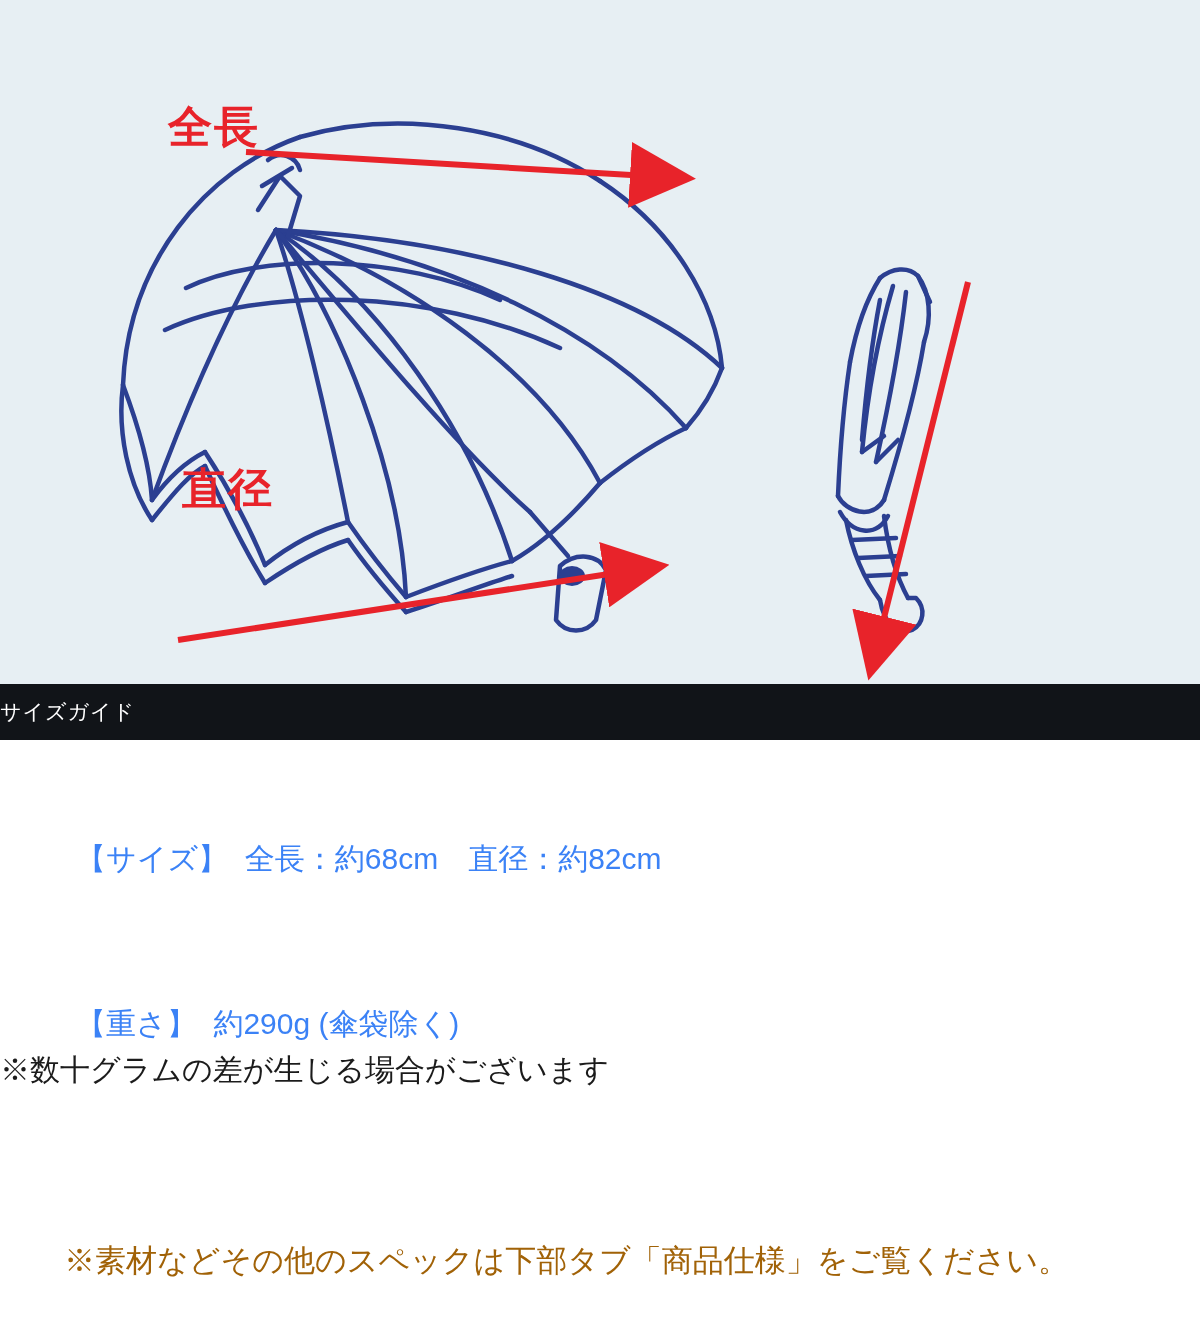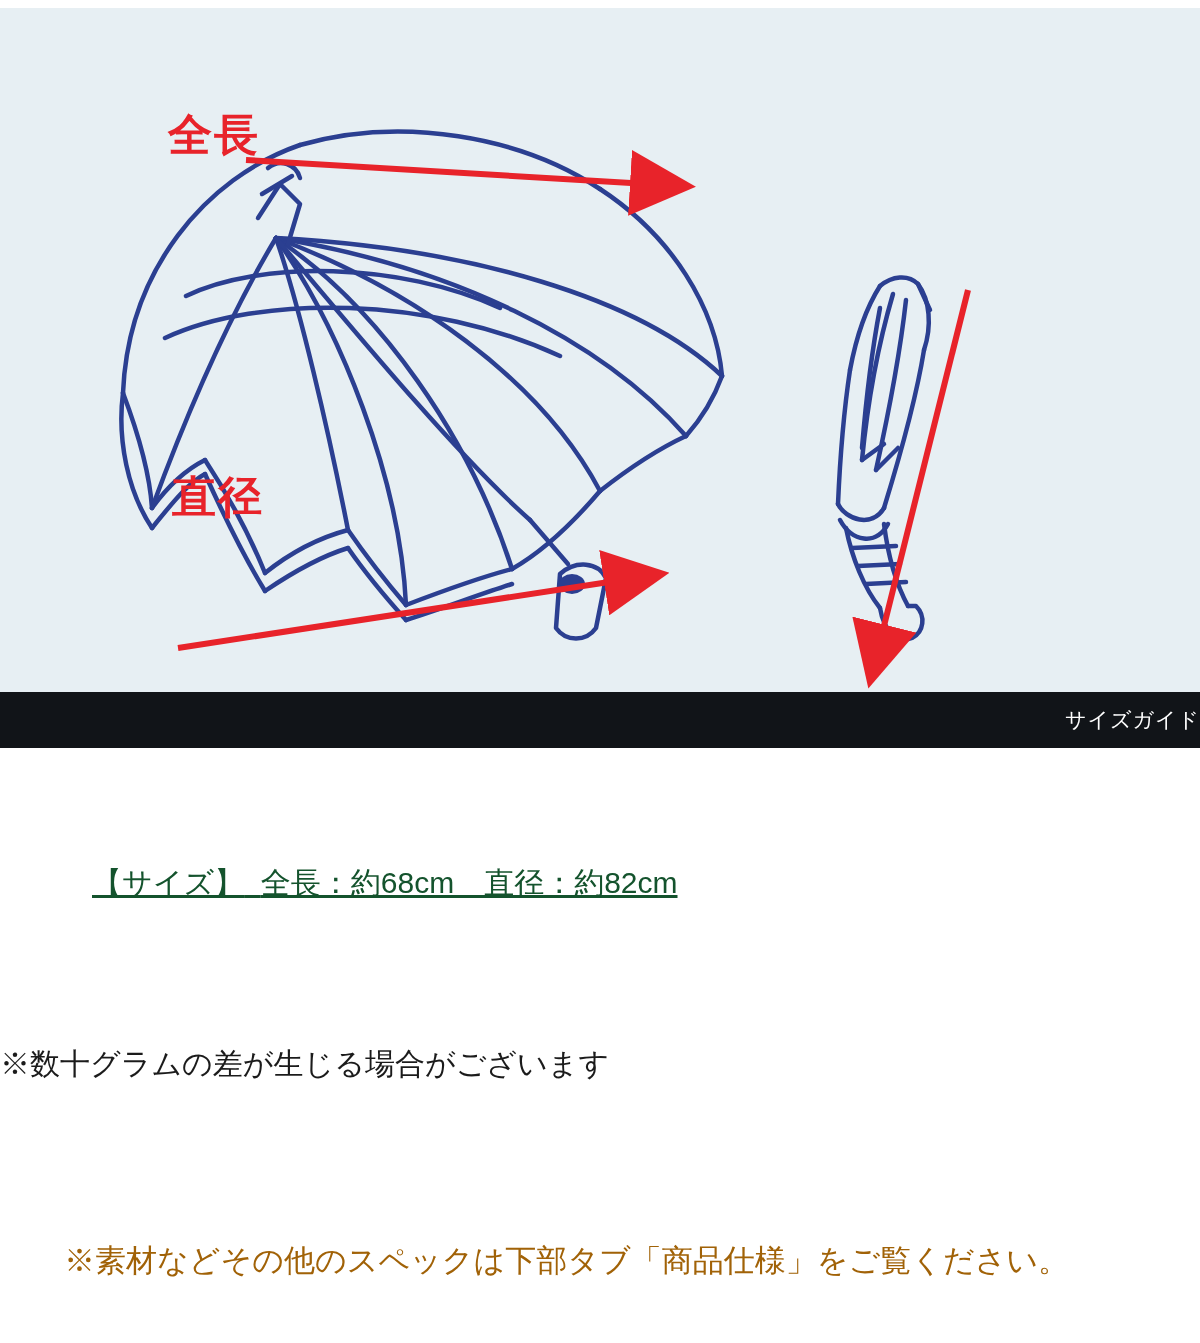--- a/index.html
+++ b/index.html
@@ -15,21 +15,20 @@
     overflow: hidden;
   }
 
   
   .diagram-panel {
     position: relative;
     width: 1200px;
     height: 684px;
     background: #e7eff3;
     overflow: hidden;
-    margin-top: 8px;
   }
   .diagram-svg {
     position: absolute;
     left: 0;
     top: 0;
     width: 1200px;
     height: 684px;
   }
   .label {
     position: absolute;
@@ -38,55 +37,54 @@
     letter-spacing: 2px;
     white-space: nowrap;
     font-family: "Liberation Sans", sans-serif;
   }
   .label-zenchou {
     left: 168px;
     top: 98px;
     font-size: 44px;
   }
   .label-chokkei {
-    left: 172px;
+    left: 182px;
     top: 460px;
     font-size: 44px;
   }
   .label-zenchou2 {
     left: 915px;
     top: 198px;
     font-size: 42px;
   }
 
   
   .caption-bar {
     width: 1200px;
     height: 56px;
     background: #111418;
     color: #ffffff;
     display: flex;
     align-items: center;
-    justify-content: flex-end;
+    justify-content: flex-start;
     font-size: 21px;
     letter-spacing: 1px;
   }
 
   
   .spec-block {
     padding: 96px 0 0 0;
   }
   .spec-row {
     display: block;
     font-size: 30px;
-    color: #14532d;
+    color: #3b82f6;
     line-height: 1.55;
-    margin: 16px;
+    margin: 0;
     padding-left: 76px;
-    text-decoration: underline;
   }
   .spec-row.indent {
     padding-left: 244px;
   }
   .spec-gap {
     height: 118px;
   }
   .note-row {
     font-size: 30px;
     color: #1b1b1b;
@@ -200,16 +198,19 @@
   <span>サイズガイド</span>
 </div>
 
 <div class="spec-block">
   <div class="spec-row">
     <span>【サイズ】</span><span>&nbsp;&nbsp;</span><span>全長：約68cm　直径：約82cm</span>
   </div>
 
   <div class="spec-gap"></div>
 
+  <div class="spec-row">
+    <span>【重さ】</span><span>&nbsp;&nbsp;</span><span>約290g (傘袋除く)</span>
+  </div>
   <div class="note-row">※数十グラムの差が生じる場合がございます</div>
 </div>
 
 <div class="footer-note">※素材などその他のスペックは下部タブ「商品仕様」をご覧ください。</div>
 
 </body></html>

